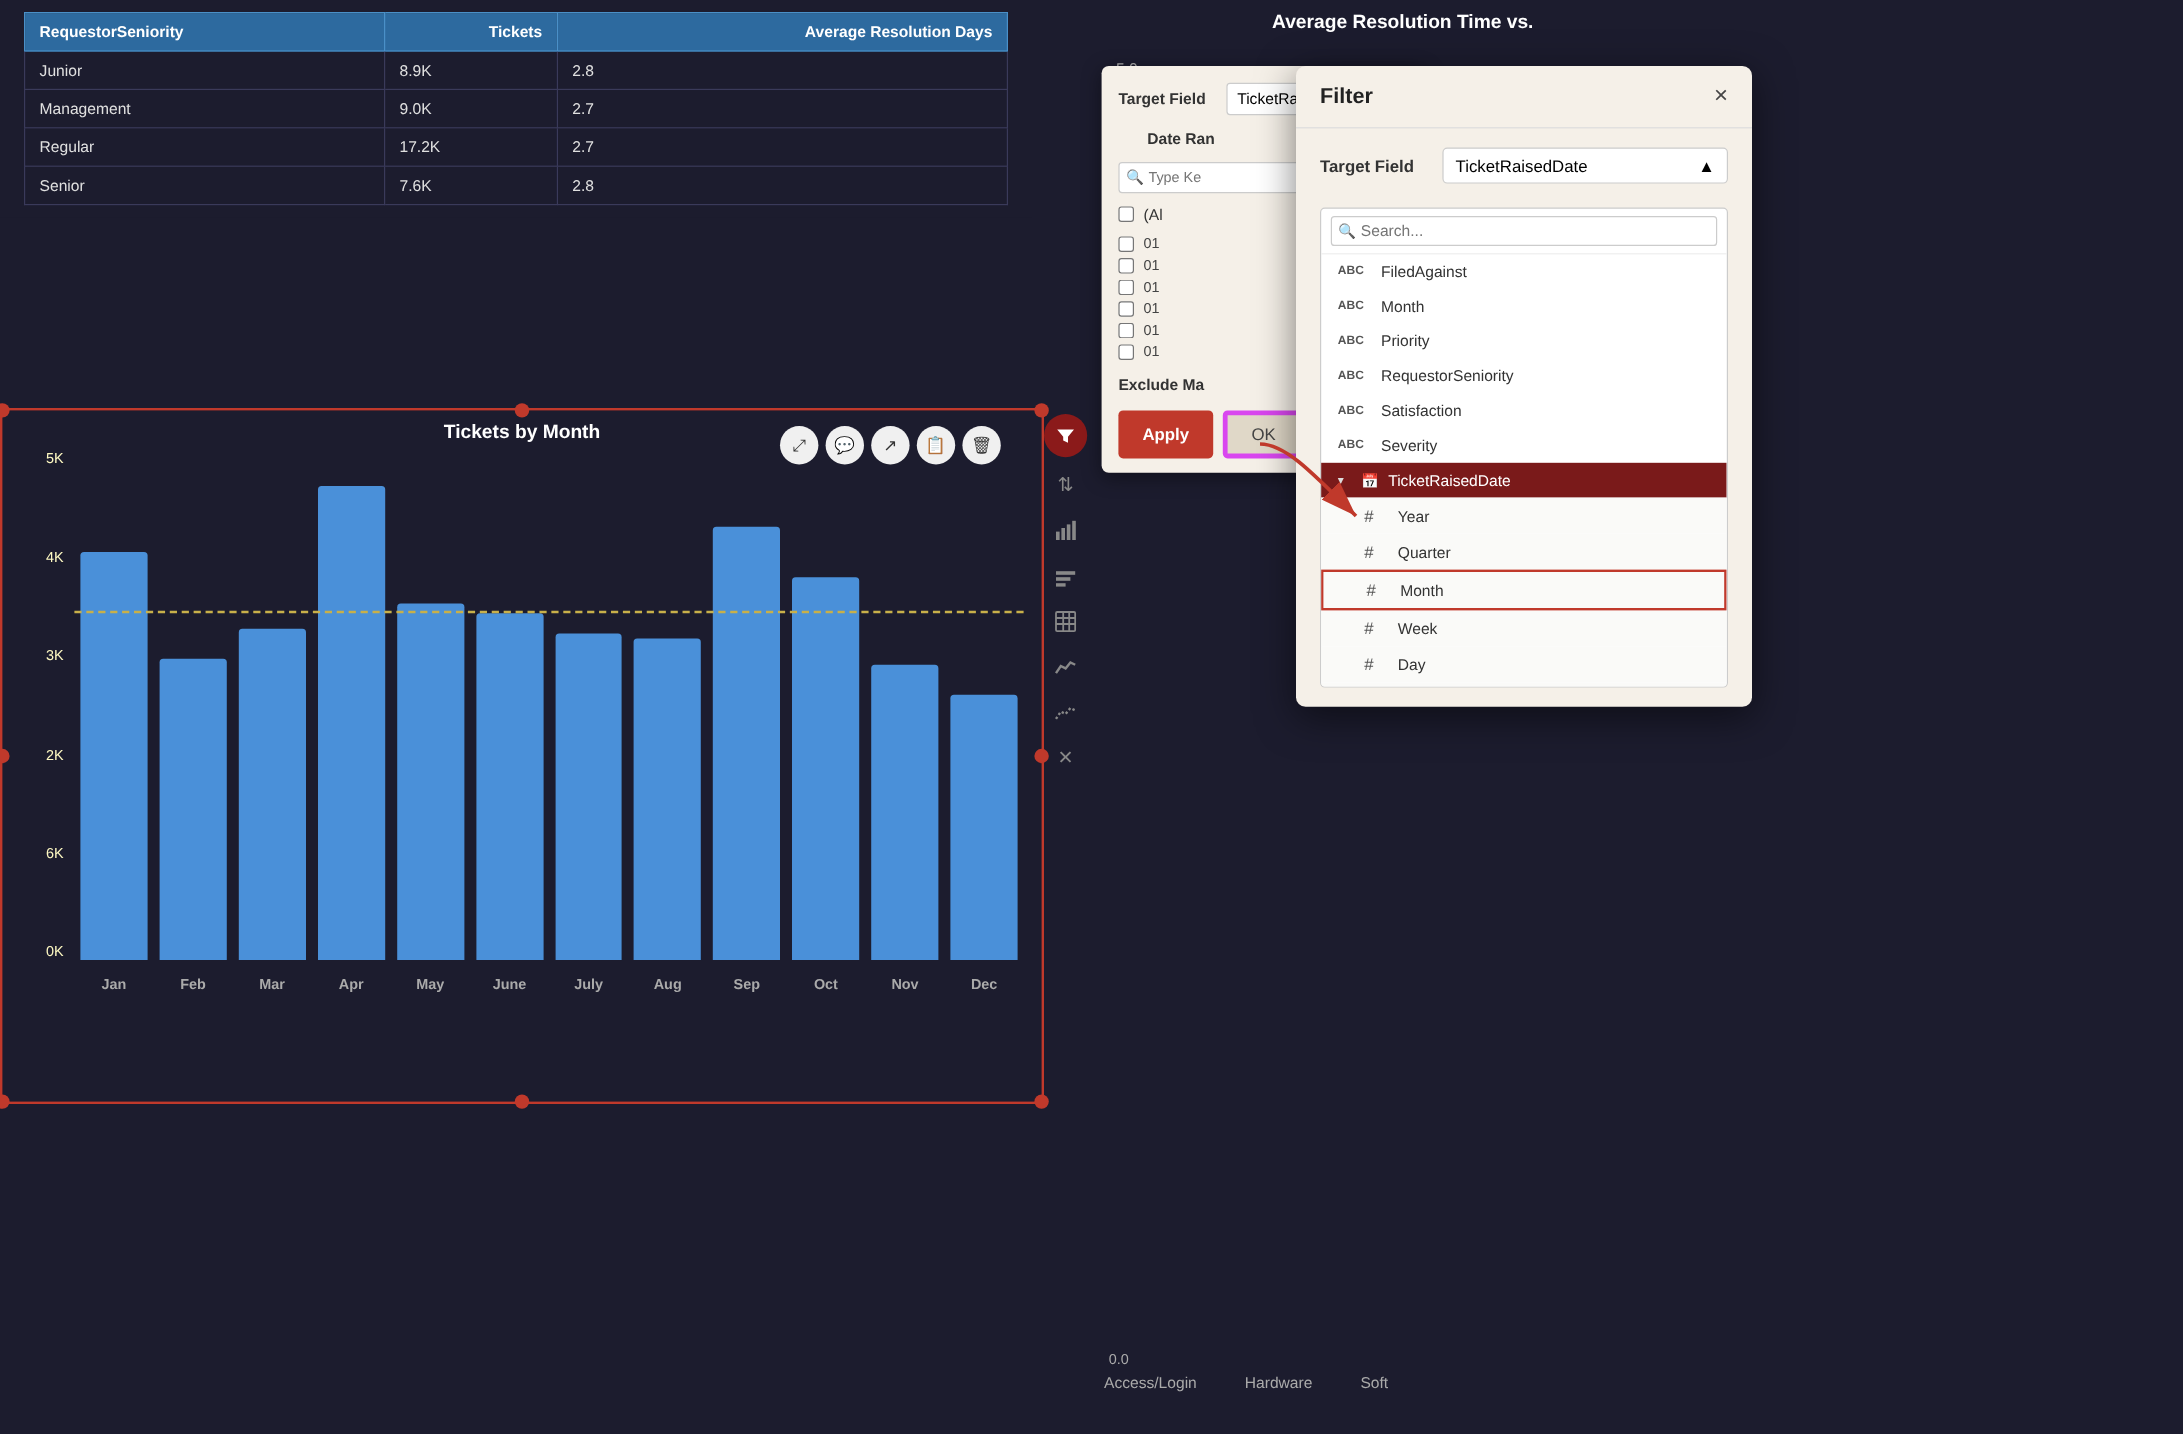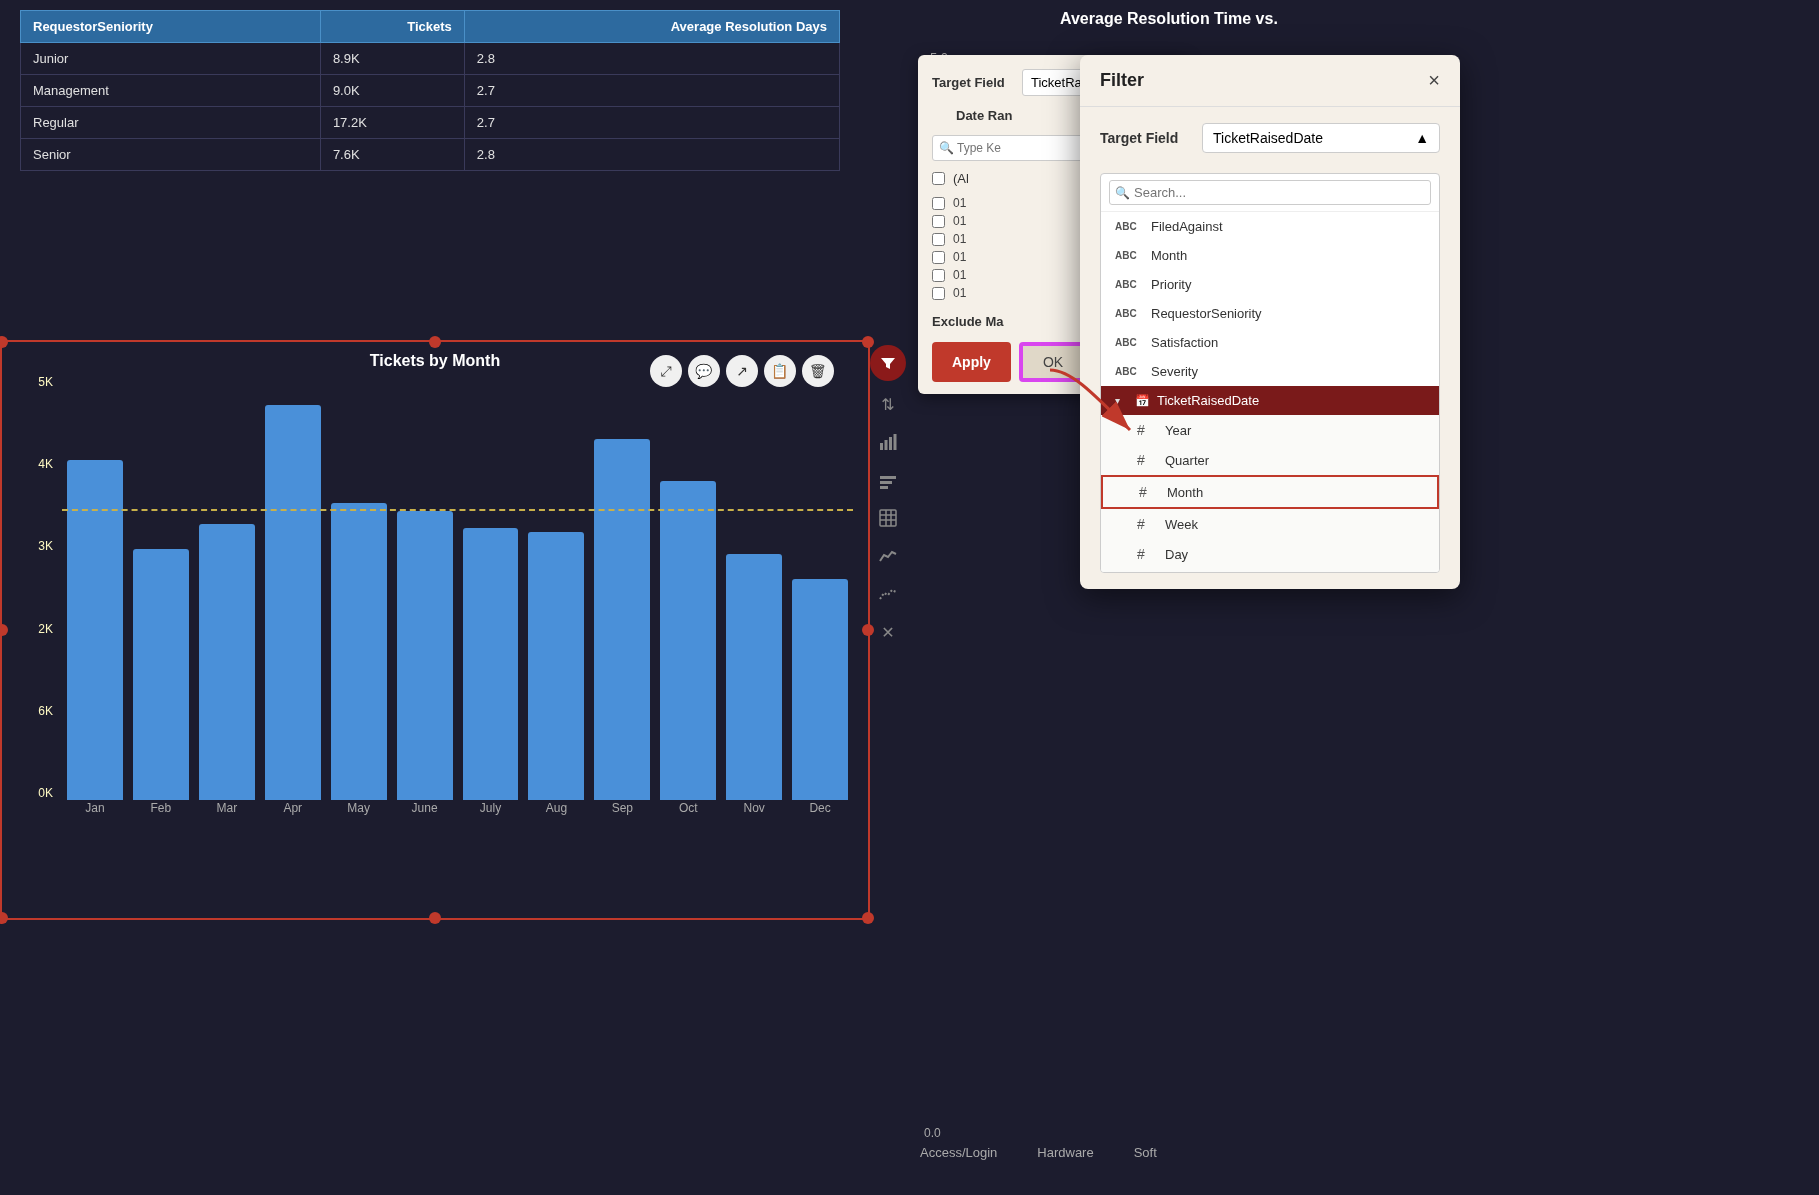--- a/index.html
+++ b/index.html
@@ -291,21 +291,21 @@
             </div>
             <div style="flex: 1 1 0%; display: flex; flex-direction: column; align-items: center; height: 100%; justify-content: flex-end;">
               <div style="width: 100%; background: rgb(74, 144, 217); border-radius: 3px 3px 0px 0px; height: 58%;"></div>
             </div>
             <div style="flex: 1 1 0%; display: flex; flex-direction: column; align-items: center; height: 100%; justify-content: flex-end;">
               <div style="width: 100%; background: rgb(74, 144, 217); border-radius: 3px 3px 0px 0px; height: 52%;"></div>
             </div>
           </div>
         </div>
 
-      <div id="x-labels-container" style="position:absolute;left:50px;right:5px;bottom:12px;height:30px;display:flex;justify-content:space-around;align-items:center;">
+      <div id="x-labels-container" style="position:absolute;left:50px;right:5px;bottom:0;height:30px;display:flex;justify-content:space-around;align-items:center;font-weight:bold;">
       <span style="flex: 1 1 0%; text-align: center; color: rgb(170, 170, 170); font-size: 12px;">Jan</span>
           <span style="flex: 1 1 0%; text-align: center; color: rgb(170, 170, 170); font-size: 12px;">Feb</span>
           <span style="flex: 1 1 0%; text-align: center; color: rgb(170, 170, 170); font-size: 12px;">Mar</span>
           <span style="flex: 1 1 0%; text-align: center; color: rgb(170, 170, 170); font-size: 12px;">Apr</span>
           <span style="flex: 1 1 0%; text-align: center; color: rgb(170, 170, 170); font-size: 12px;">May</span>
           <span style="flex: 1 1 0%; text-align: center; color: rgb(170, 170, 170); font-size: 12px;">June</span>
           <span style="flex: 1 1 0%; text-align: center; color: rgb(170, 170, 170); font-size: 12px;">July</span>
           <span style="flex: 1 1 0%; text-align: center; color: rgb(170, 170, 170); font-size: 12px;">Aug</span>
           <span style="flex: 1 1 0%; text-align: center; color: rgb(170, 170, 170); font-size: 12px;">Sep</span>
           <span style="flex: 1 1 0%; text-align: center; color: rgb(170, 170, 170); font-size: 12px;">Oct</span>

